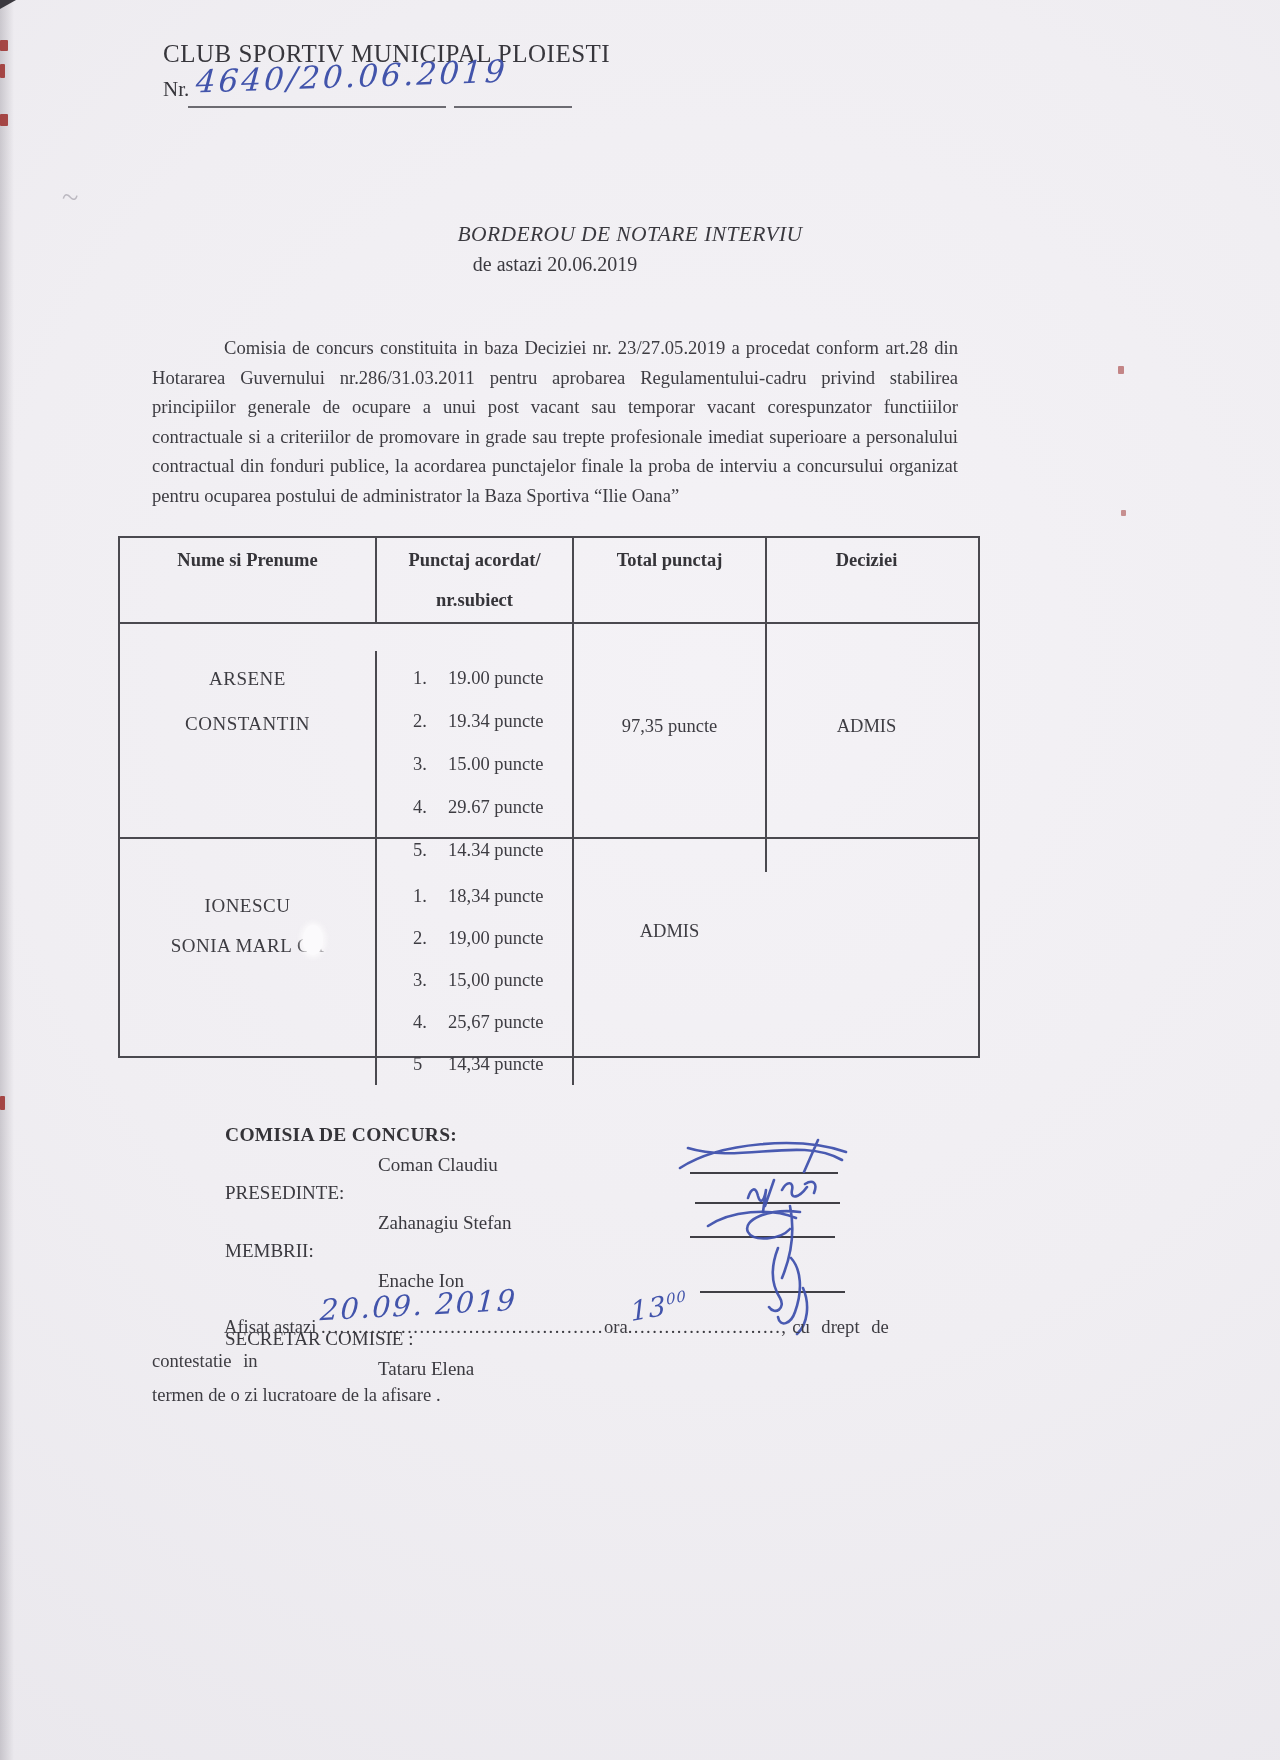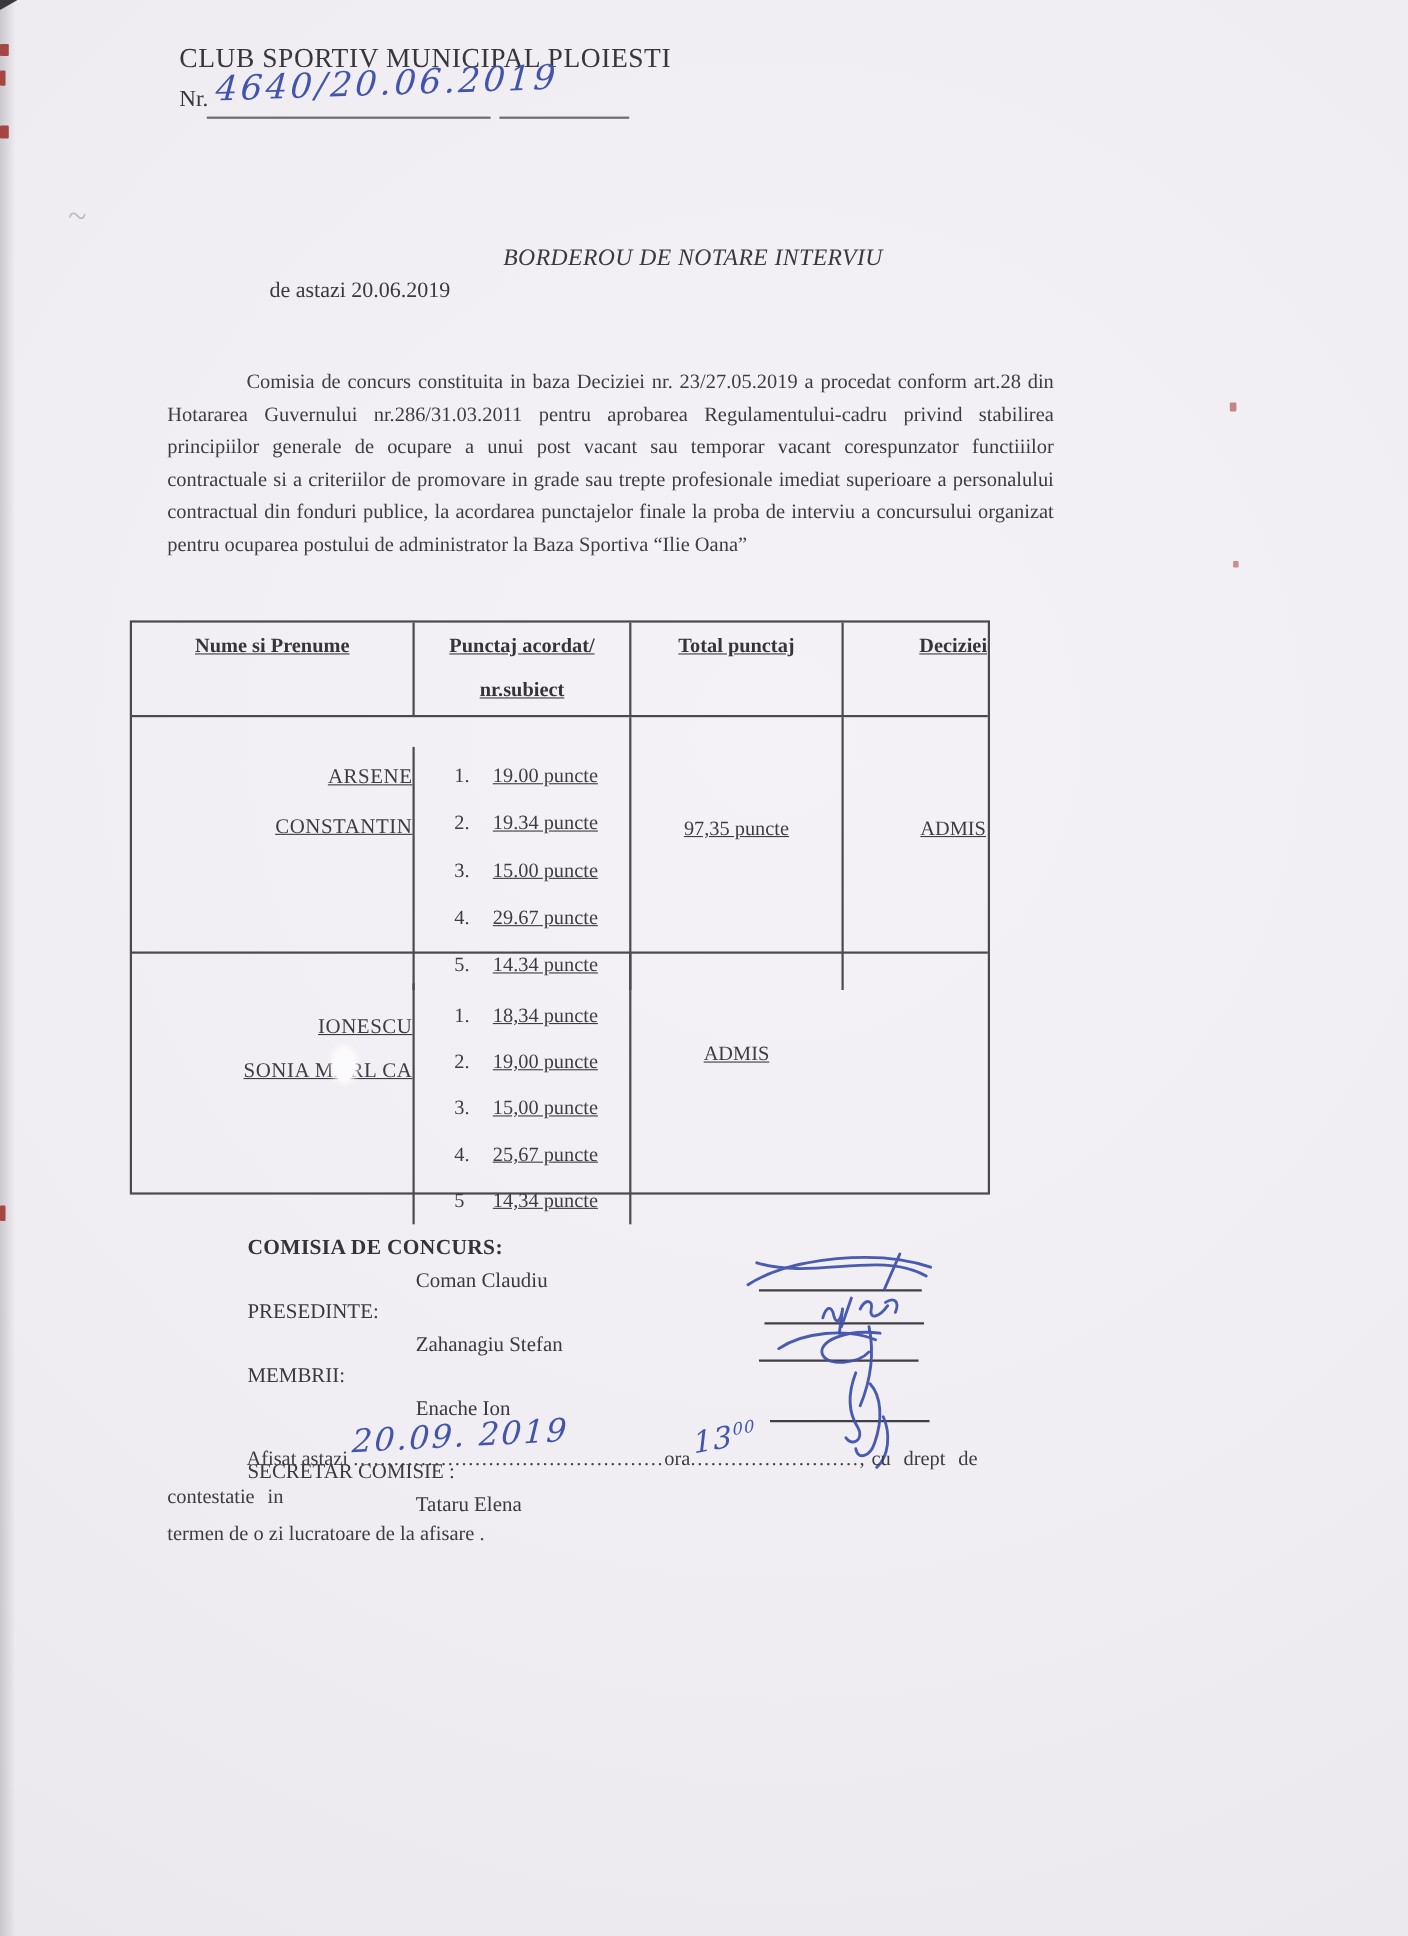--- a/index.html
+++ b/index.html
@@ -24,40 +24,40 @@
   .org{position:absolute;left:163px;top:40px;font-size:25px;letter-spacing:.5px;color:#37363c;}
   .nr-label{position:absolute;left:163px;top:77px;font-size:21px;color:#37363c;}
   .hand{font-family:"DejaVu Serif",serif;font-style:italic;color:#4254ab;}
   .nr-hand{position:absolute;left:196px;top:58px;font-size:31px;letter-spacing:3px;
     transform:rotate(-2deg) skewX(-6deg);}
   .u-line{position:absolute;height:2px;background:#55545b;opacity:.85;}
 
   
   .doc-title{position:absolute;left:320px;top:222px;width:620px;text-align:center;
     font-style:italic;font-size:21.5px;letter-spacing:.4px;color:#3a393f;}
-  .doc-subtitle{position:absolute;left:245px;top:253px;width:620px;text-align:left;
+  .doc-subtitle{position:absolute;left:245px;top:253px;width:620px;text-align:center;
     font-size:20px;color:#3a393f;}
 
   
   .intro{position:absolute;left:152px;top:333px;width:806px;
     font-size:18.6px;line-height:29.5px;text-align:justify;text-indent:72px;color:#3d3c42;}
 
   
-  .tbl{position:absolute;left:118px;top:564px;width:782px;border:2px solid #4a494f;
-    box-sizing:border-box;text-decoration:underline;}
+  .tbl{position:absolute;left:118px;top:536px;width:862px;border:2px solid #4a494f;
+    box-sizing:border-box;}
   .trow{display:grid;grid-template-columns:255px 197px 193px 201px;box-sizing:border-box;}
   .trow + .trow{border-top:2px solid #4a494f;}
   .tcell{box-sizing:border-box;position:relative;}
   .tcell + .tcell{border-left:2px solid #4a494f;}
   .thead-row{height:84px;}
   .body-row1{height:215px;}
   .body-row2{height:219px;}
   .hline{font-weight:bold;font-size:18.5px;text-align:center;line-height:40px;color:#353439;}
   .thead-row .tcell{padding-top:2px;}
-  .name-cell{text-align:right;font-size:19px;letter-spacing:.5px;line-height:45px;color:#3d3c42;}
+  .name-cell{text-align:center;font-size:19px;letter-spacing:.5px;line-height:45px;color:#3d3c42;}
   .body-row1 .name-cell{padding-top:32px;}
   .body-row2 .name-cell{padding-top:47px;line-height:40px;}
   .score-cell{padding-left:36px;font-size:18.5px;color:#3d3c42;margin-top:27px;}
   .body-row1 .score-cell{padding-top:6px;line-height:43px;}
   .body-row2 .score-cell{padding-top:9px;line-height:42px;}
   .score-no{display:inline-block;width:35px;}
   .center-cell{text-align:center;font-size:18.5px;color:#3d3c42;}
   .body-row1 .total-cell{padding-top:92px;}
   .body-row1 .result-cell{padding-top:92px;}
   .body-row2 .total-cell{padding-top:48px;}

